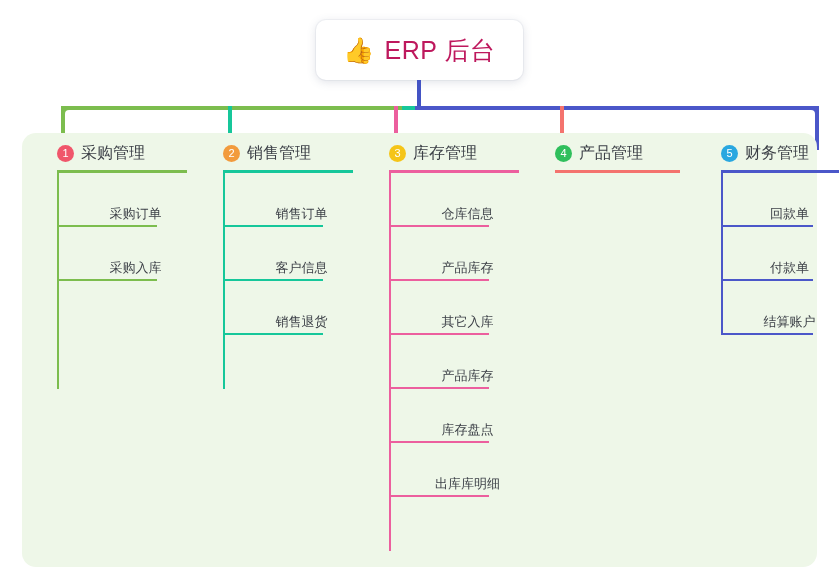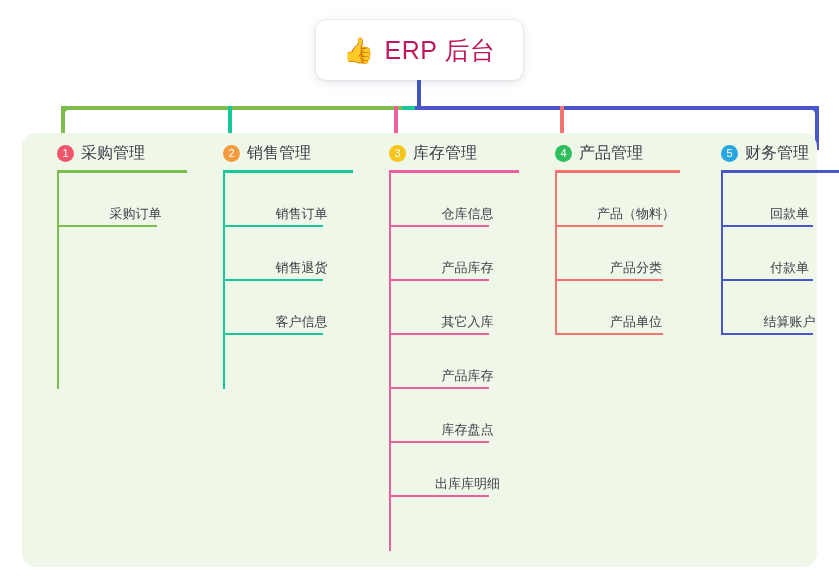--- a/index.html
+++ b/index.html
@@ -123,41 +123,45 @@
         <span class="badge" style="background: rgb(240, 86, 107);">1</span>
         <span class="col-title">采购管理</span>
         <span class="head-rule" style="background: rgb(124, 189, 78);"></span>
       </div>
       <div class="items">
         <span class="spine" style="background: rgb(124, 189, 78); height: 216px;"></span>
         <div class="item">
           <span class="item-label">采购订单</span>
           <span class="item-rule" style="background: rgb(124, 189, 78);"></span>
         </div>
+        <div class="item">
+          <span class="item-label">采购入库</span>
+          <span class="item-rule" style="background: rgb(124, 189, 78);"></span>
+        </div>
       </div>
     </div>
 
     <div class="col col-2">
       <div class="col-head">
         <span class="badge" style="background: rgb(242, 155, 61);">2</span>
         <span class="col-title">销售管理</span>
         <span class="head-rule" style="background: rgb(22, 199, 154);"></span>
       </div>
       <div class="items">
         <span class="spine" style="background: rgb(22, 199, 154); height: 216px;"></span>
         <div class="item">
           <span class="item-label">销售订单</span>
           <span class="item-rule" style="background: rgb(22, 199, 154);"></span>
         </div>
         <div class="item">
+          <span class="item-label">客户信息</span>
+          <span class="item-rule" style="background: rgb(22, 199, 154);"></span>
+        </div>
+        <div class="item">
           <span class="item-label">销售退货</span>
-          <span class="item-rule" style="background: rgb(22, 199, 154);"></span>
-        </div>
-        <div class="item">
-          <span class="item-label">客户信息</span>
           <span class="item-rule" style="background: rgb(22, 199, 154);"></span>
         </div>
       </div>
     </div>
 
     <div class="col col-3">
       <div class="col-head">
         <span class="badge" style="background: rgb(245, 197, 24);">3</span>
         <span class="col-title">库存管理</span>
         <span class="head-rule" style="background: rgb(236, 95, 158);"></span>
@@ -190,35 +194,20 @@
         </div>
       </div>
     </div>
 
     <div class="col col-4">
       <div class="col-head">
         <span class="badge" style="background: rgb(47, 191, 92);">4</span>
         <span class="col-title">产品管理</span>
         <span class="head-rule" style="background: rgb(244, 115, 110);"></span>
       </div>
-      <div class="items">
-        <span class="spine" style="background: rgb(244, 115, 110); height: 162px;"></span>
-        <div class="item">
-          <span class="item-label">产品（物料）</span>
-          <span class="item-rule" style="background: rgb(244, 115, 110);"></span>
-        </div>
-        <div class="item">
-          <span class="item-label">产品分类</span>
-          <span class="item-rule" style="background: rgb(244, 115, 110);"></span>
-        </div>
-        <div class="item">
-          <span class="item-label">产品单位</span>
-          <span class="item-rule" style="background: rgb(244, 115, 110);"></span>
-        </div>
-      </div>
     </div>
 
     <div class="col col-5">
       <div class="col-head">
         <span class="badge" style="background: rgb(41, 167, 224);">5</span>
         <span class="col-title">财务管理</span>
         <span class="head-rule" style="background: rgb(75, 87, 201);"></span>
       </div>
       <div class="items">
         <span class="spine" style="background: rgb(75, 87, 201); height: 162px;"></span>

